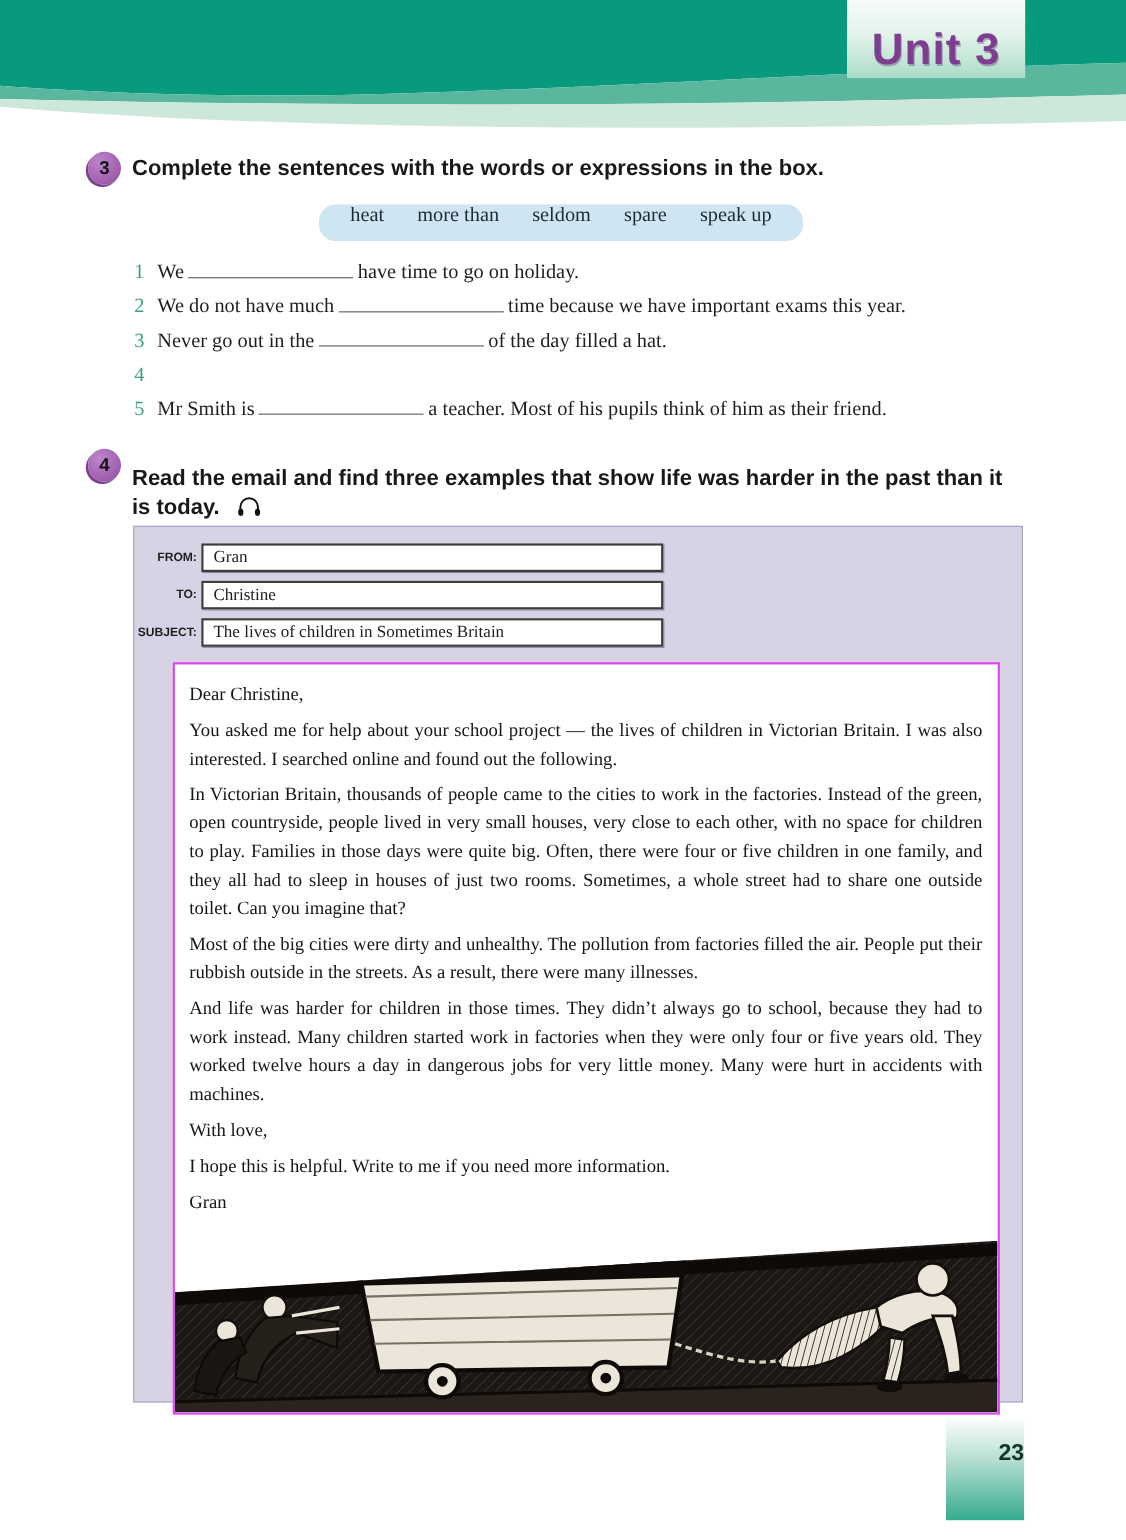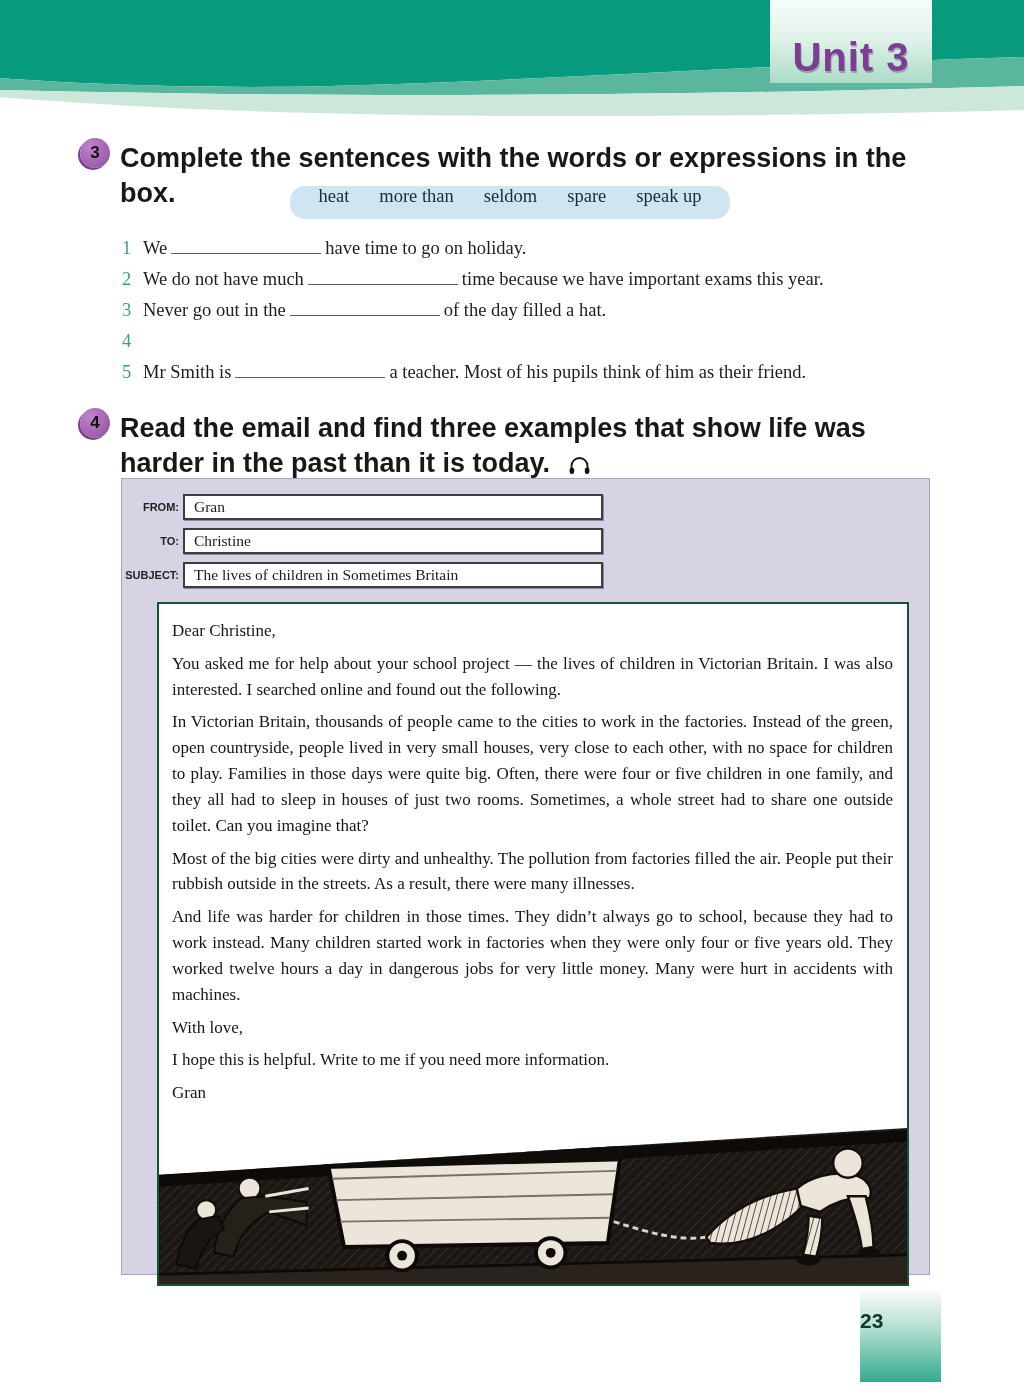--- a/index.html
+++ b/index.html
@@ -2,36 +2,36 @@
 <html><head>
 <meta charset="utf-8">
 <style>
   html,body { margin:0; padding:0; }
   body { width:1024px; height:1400px; position:relative; background:#ffffff;
          font-family:"Liberation Sans", sans-serif; overflow:hidden; }
 
   
   .header { position:absolute; top:0; left:0; width:1024px; height:140px; }
   .header svg { display:block; }
-  .unit-box { position:absolute; top:0; left:770px; width:162px; height:83px;
+  .unit-box { position:absolute; top:0; left:770px; width:162px; height:71px;
               background:linear-gradient(#f7fcfa 0%, #e2f3ea 45%, #abdcc7 100%);
               display:flex; align-items:flex-end; justify-content:center; }
   .unit-label { font-size:40px; font-weight:bold; color:#7d3d90; line-height:1;
                 padding-bottom:6px; letter-spacing:1px;
                 text-shadow:1px 2px 0 rgba(90,40,105,0.35); }
 
   
   .ex { position:absolute; left:80px; width:864px; }
   .ex-head { display:flex; align-items:flex-start; gap:10px; }
   .num-circle { flex:0 0 auto; width:30px; height:30px; border-radius:50%;
                 background:radial-gradient(circle at 35% 30%, #bd85ca, #a263b1 60%, #8d4b9d);
                 box-shadow:-2px 2px 0 #7c3f8c;
                 display:flex; align-items:center; justify-content:center;
                 font-weight:bold; font-size:17px; color:#141414; }
-  .ex-title { font-size:27px; font-weight:bold; color:#181818; line-height:1.28;
+  .ex-title { font-size:20px; font-weight:bold; color:#181818; line-height:1.28;
               padding-top:3px; }
 
   
   .word-box { position:absolute; left:290px; top:186px; width:440px; height:33px;
               background:#cfe5f2; border-radius:15px;
               display:flex; align-items:flex-start; justify-content:center; gap:30px; }
   .word { font-family:"Liberation Serif", serif; font-size:18.5px; color:#1c2b33; }
 
   
   .sentences { position:absolute; left:122px; top:233px; width:820px;
@@ -50,35 +50,35 @@
                  background:#d7d2e4; border:1px solid #a8a2c0; box-sizing:border-box; }
   .email-header { padding:15px 0 6px 0;border-radius:12px; }
   .field-row { display:flex; align-items:center; margin-bottom:8px; }
   .field-label { width:57px; text-align:right; font-size:11px; font-weight:bold;
                  color:#1f1f1f; padding-right:4px; flex:0 0 auto; }
   .field-box { width:398px; height:22px; background:#ffffff; border:2px solid #3d3d3d;
                box-shadow:1px 1px 0 #8d87a6;
                font-family:"Liberation Serif", serif; font-size:15.5px; color:#1d1d1d;
                display:flex; align-items:center; padding:0 9px; }
   .email-bodybox { margin:0 20px 0 35px; height:684px; background:#ffffff;
-                   border:2px solid #14532d; box-sizing:border-box;
+                   border:2px solid #d946ef; box-sizing:border-box;
                    display:flex; flex-direction:column; position:relative; overflow:hidden; }
   .email-text { padding:14px 14px 0 13px;
                 font-family:"Liberation Serif", serif; font-size:17px; line-height:1.52;
                 color:#161616; text-align:justify; }
   .email-text p { margin:0 0 7px 0; }
   .email-text p.nj { text-align:left; }
   .mine-illustration { margin-top:auto; width:100%; height:156px; flex:0 0 auto;
                        clip-path:polygon(0 30%, 100% 0, 100% 100%, 0 100%); }
   .mine-illustration svg { display:block; width:100%; height:100%; }
 
   
-  .page-badge { position:absolute; left:860px; top:1289px; width:81px; height:93px;
+  .page-badge { position:absolute; left:860px; top:1289px; width:71px; height:93px;
                 background:linear-gradient(#fdfefe 0%, #b7e0d3 40%, #35ab8f 100%);
-                display:flex; justify-content:flex-start; }
+                display:flex; justify-content:flex-end; }
   .page-num { font-size:21px; font-weight:bold; color:#14342c; margin-top:20px; }
 </style>
 </head>
 <body>
 
 <div class="header">
   <svg width="1024" height="140" viewBox="0 0 1024 140">
     <path d="M0,0 H1024 V57 C820,62 560,80 330,86 C200,89 80,84 0,78 Z" fill="#089a7c"></path>
     <path d="M0,78 C80,84 200,89 330,86 C560,80 820,62 1024,57 L1024,86 C760,93 420,100 0,90 Z" fill="#5ab79d"></path>
     <path d="M0,90 C420,100 760,93 1024,86 L1024,110 C700,118 300,122 0,97 Z" fill="#cde8db"></path>
@@ -121,21 +121,21 @@
   </div>
   <div class="sentence">
     <span class="s-num">5</span>
     <span><span>Mr Smith is</span><span class="blank"></span><span>a teacher. Most of his pupils think of him as their friend.</span></span>
   </div>
 </div>
 
 <div class="ex ex4">
   <div class="ex-head">
     <div class="num-circle">4</div>
-    <div class="ex-title" style="max-width:810px;">
+    <div class="ex-title" style="max-width:810px;margin-top:12px;">
       <span>Read the email and find three examples that show life was harder in the past than it is today.</span>
       <span class="headphones">
         <svg width="23" height="21" viewBox="0 0 23 21">
           <path d="M3.5,14 V11 a8,8 0 0 1 16,0 V14" fill="none" stroke="#111" stroke-width="1.8"></path>
           <rect x="1.6" y="12.5" width="4.6" height="6.5" rx="2.2" fill="#111"></rect>
           <rect x="16.8" y="12.5" width="4.6" height="6.5" rx="2.2" fill="#111"></rect>
         </svg>
       </span>
     </div>
   </div>

